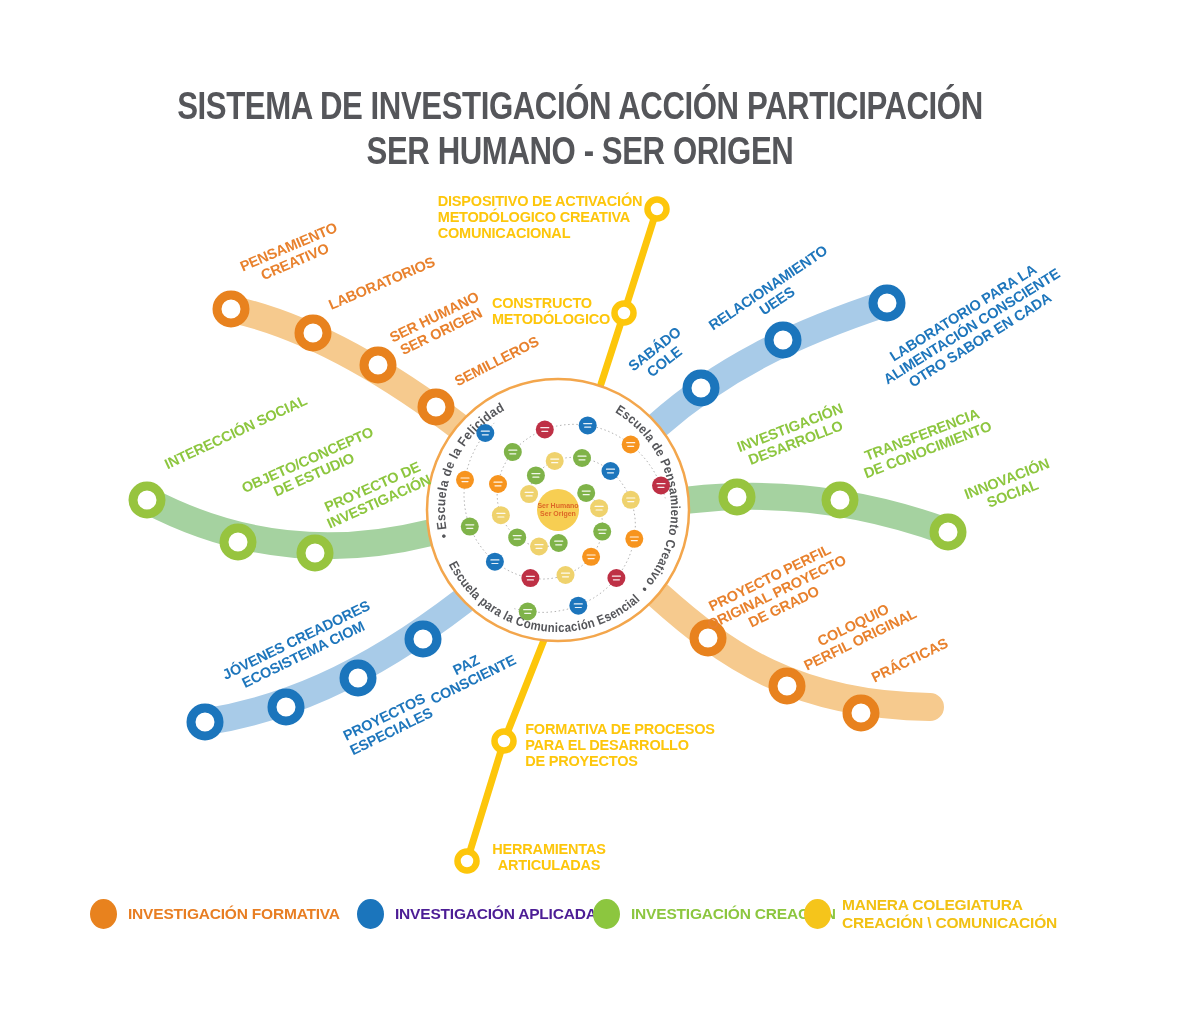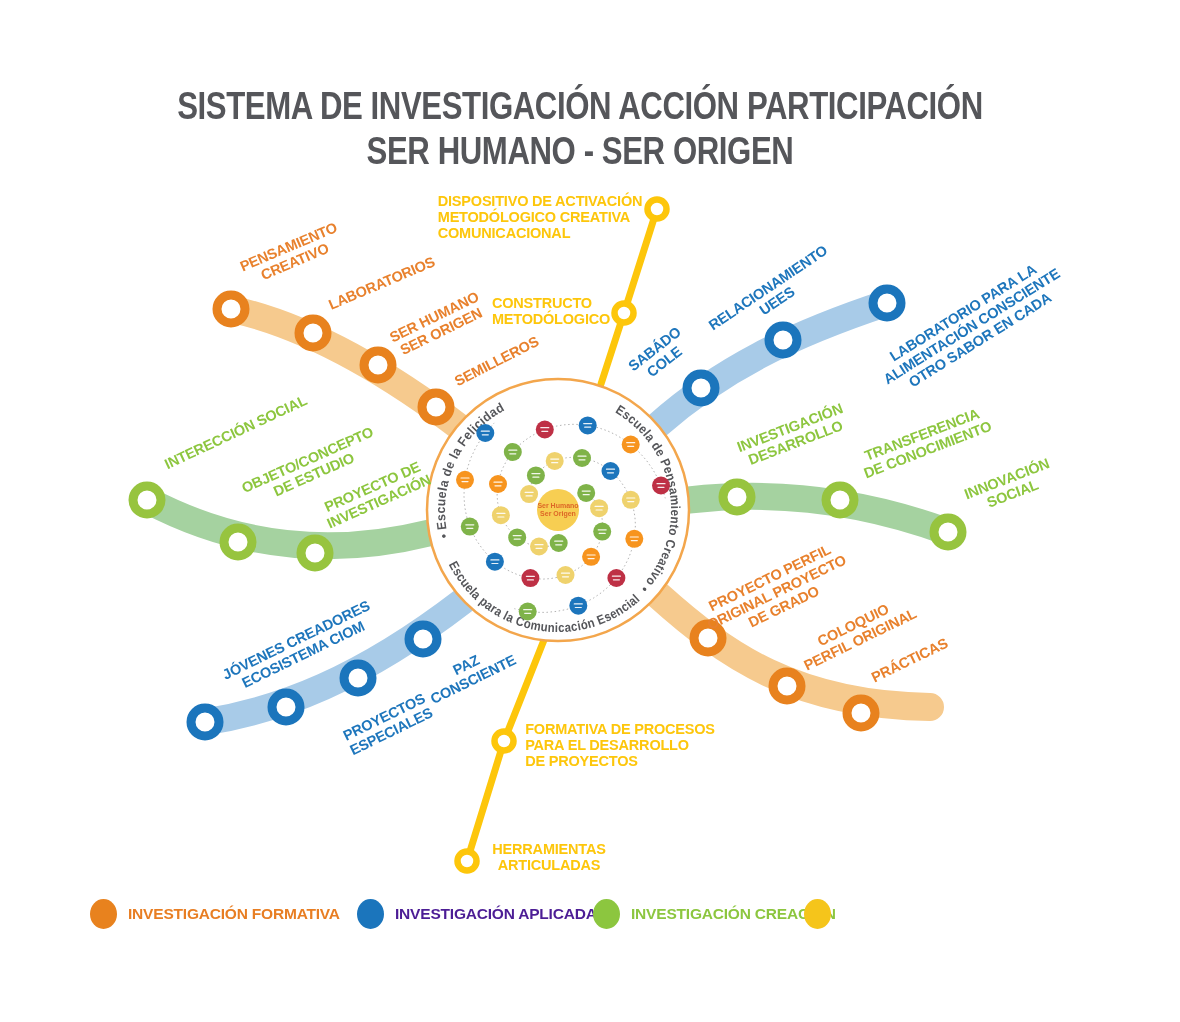--- a/index.html
+++ b/index.html
@@ -265,13 +265,15 @@
 <div class="legend-item" style="left:357px;top:896px;">
   <span class="legend-dot" style="background: rgb(27, 117, 188);"></span>
   <span class="legend-label" style="color: #4c1d95;">INVESTIGACIÓN APLICADA</span>
 </div>
 <div class="legend-item" style="left:593px;top:896px;">
   <span class="legend-dot" style="background: rgb(140, 198, 63);"></span>
   <span class="legend-label" style="color: rgb(140, 198, 63);">INVESTIGACIÓN CREACIÓN</span>
 </div>
 <div class="legend-item" style="left:804px;top:896px;">
   <span class="legend-dot" style="background: rgb(245, 197, 27);"></span>
+  <span class="legend-label" style="color: rgb(242, 193, 19);">MANERA COLEGIATURA
+CREACIÓN \ COMUNICACIÓN</span>
 </div>
 
 </body></html>

